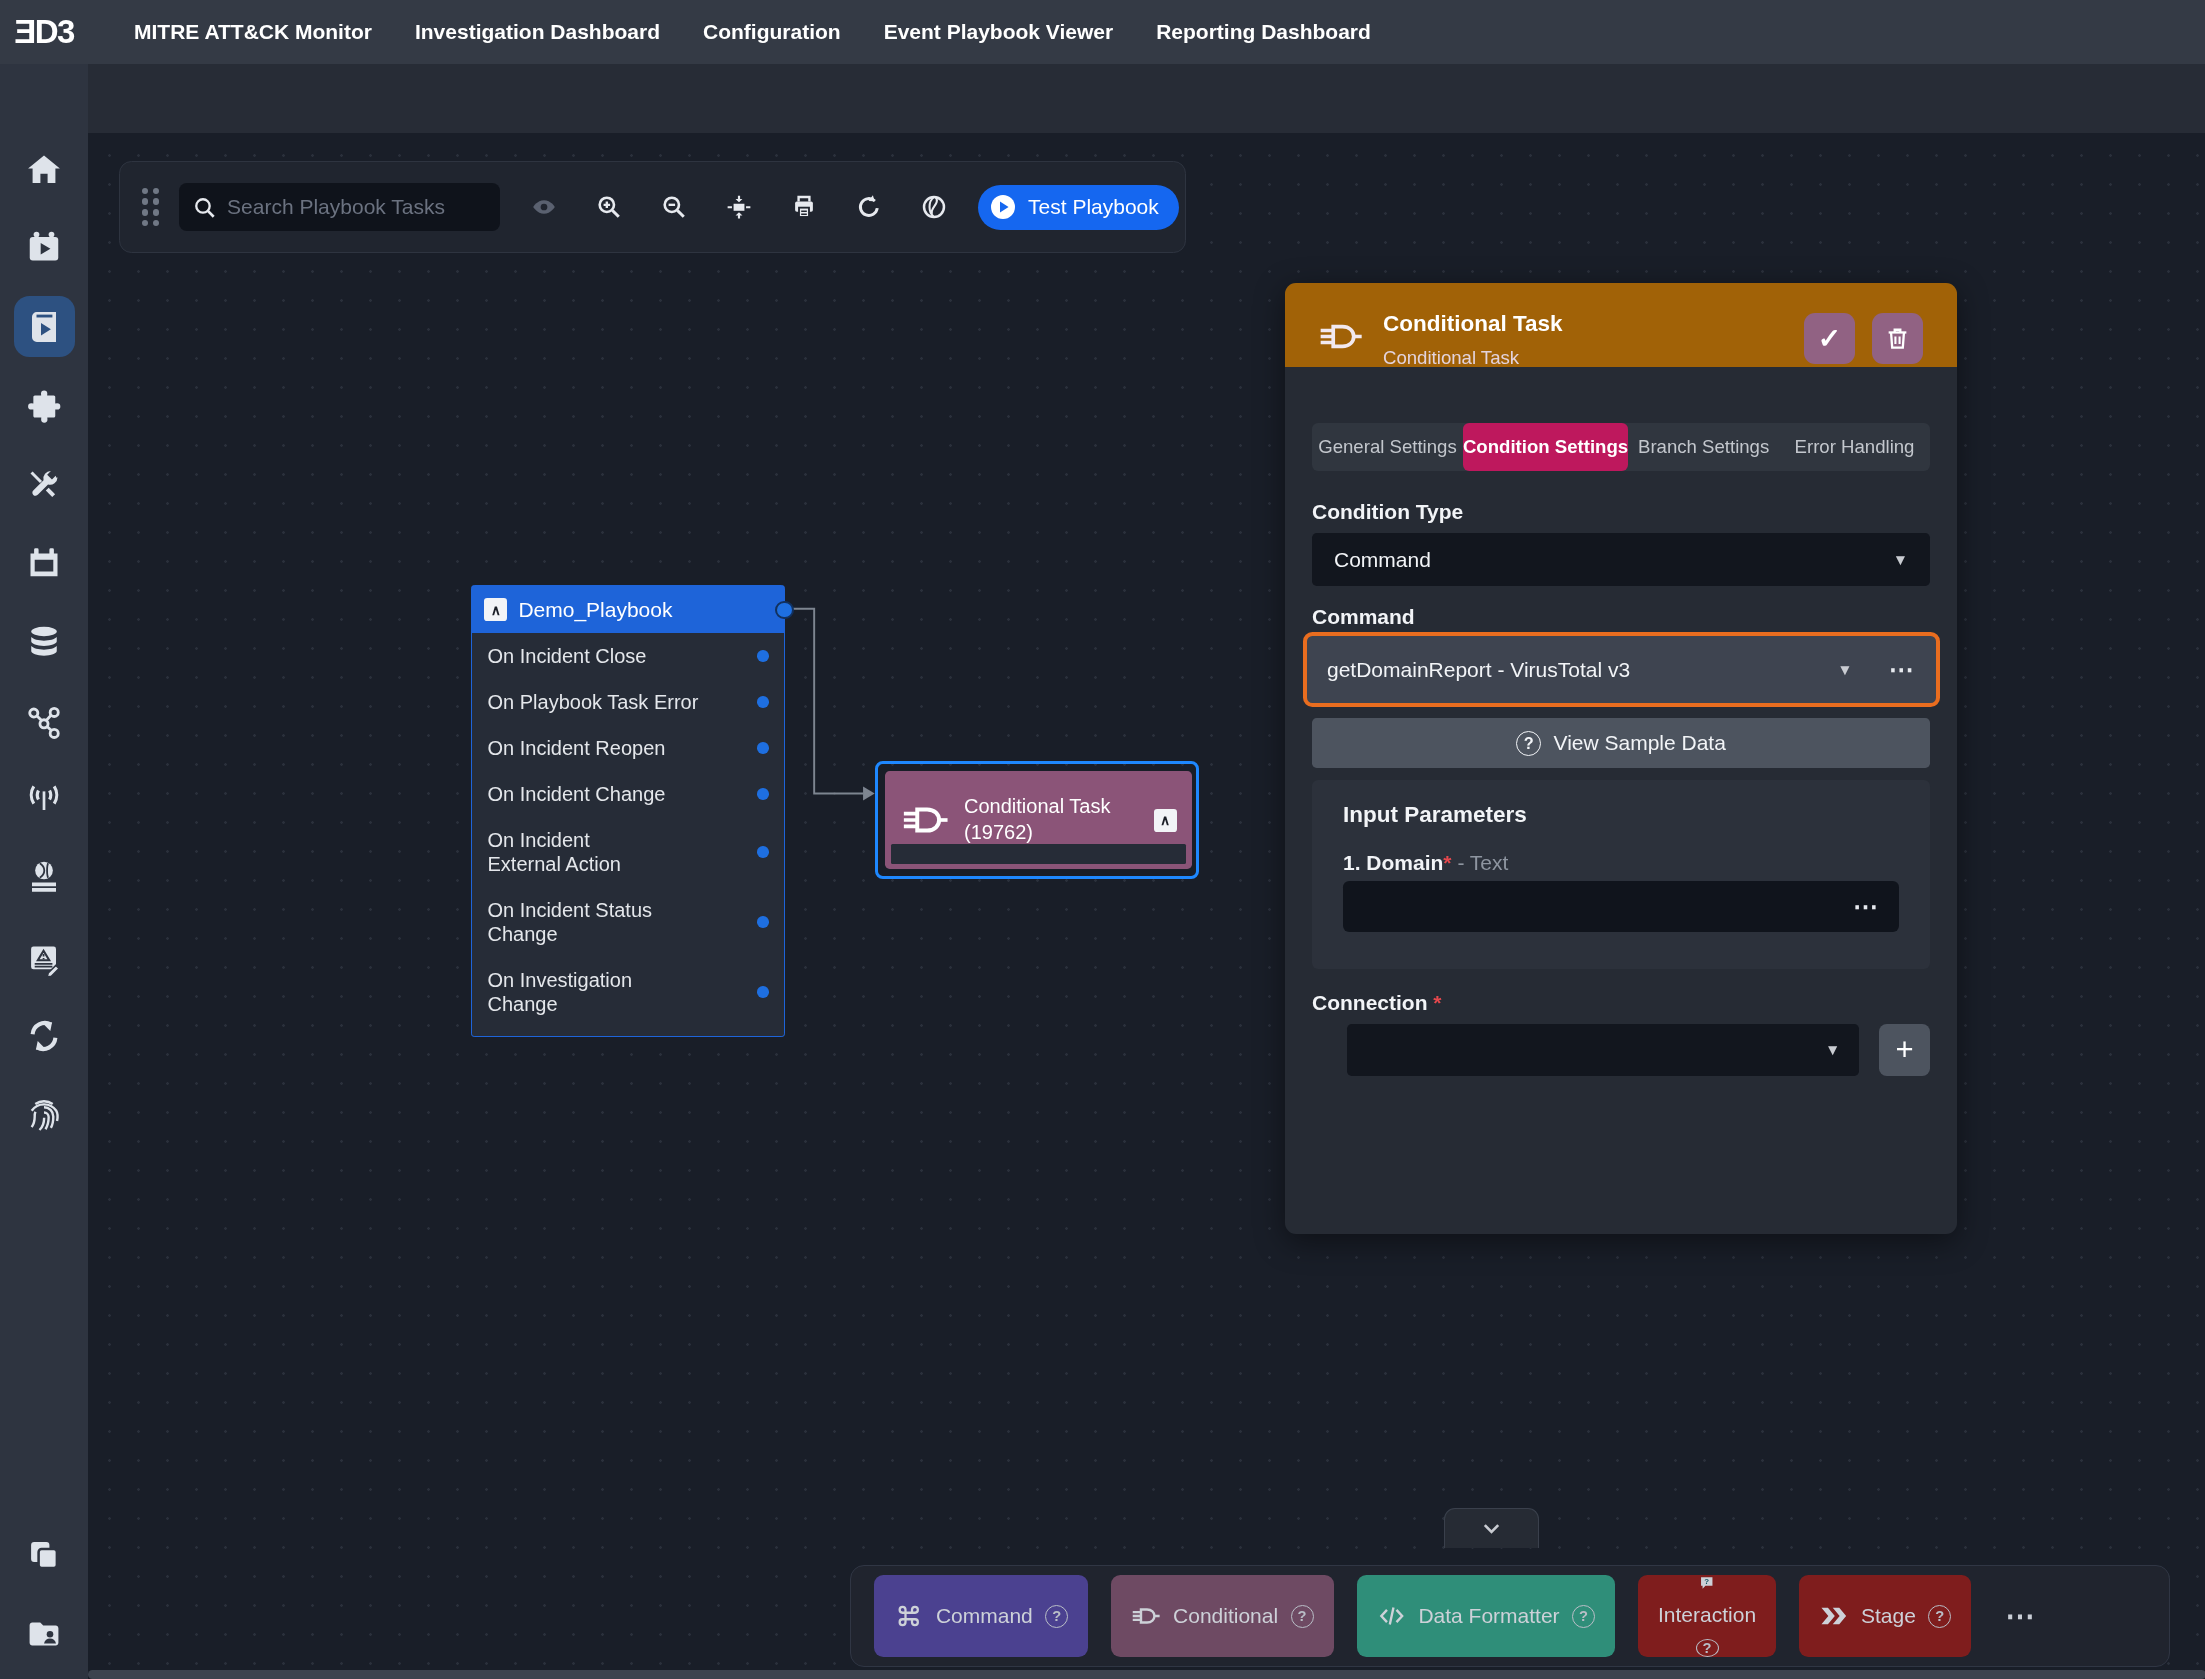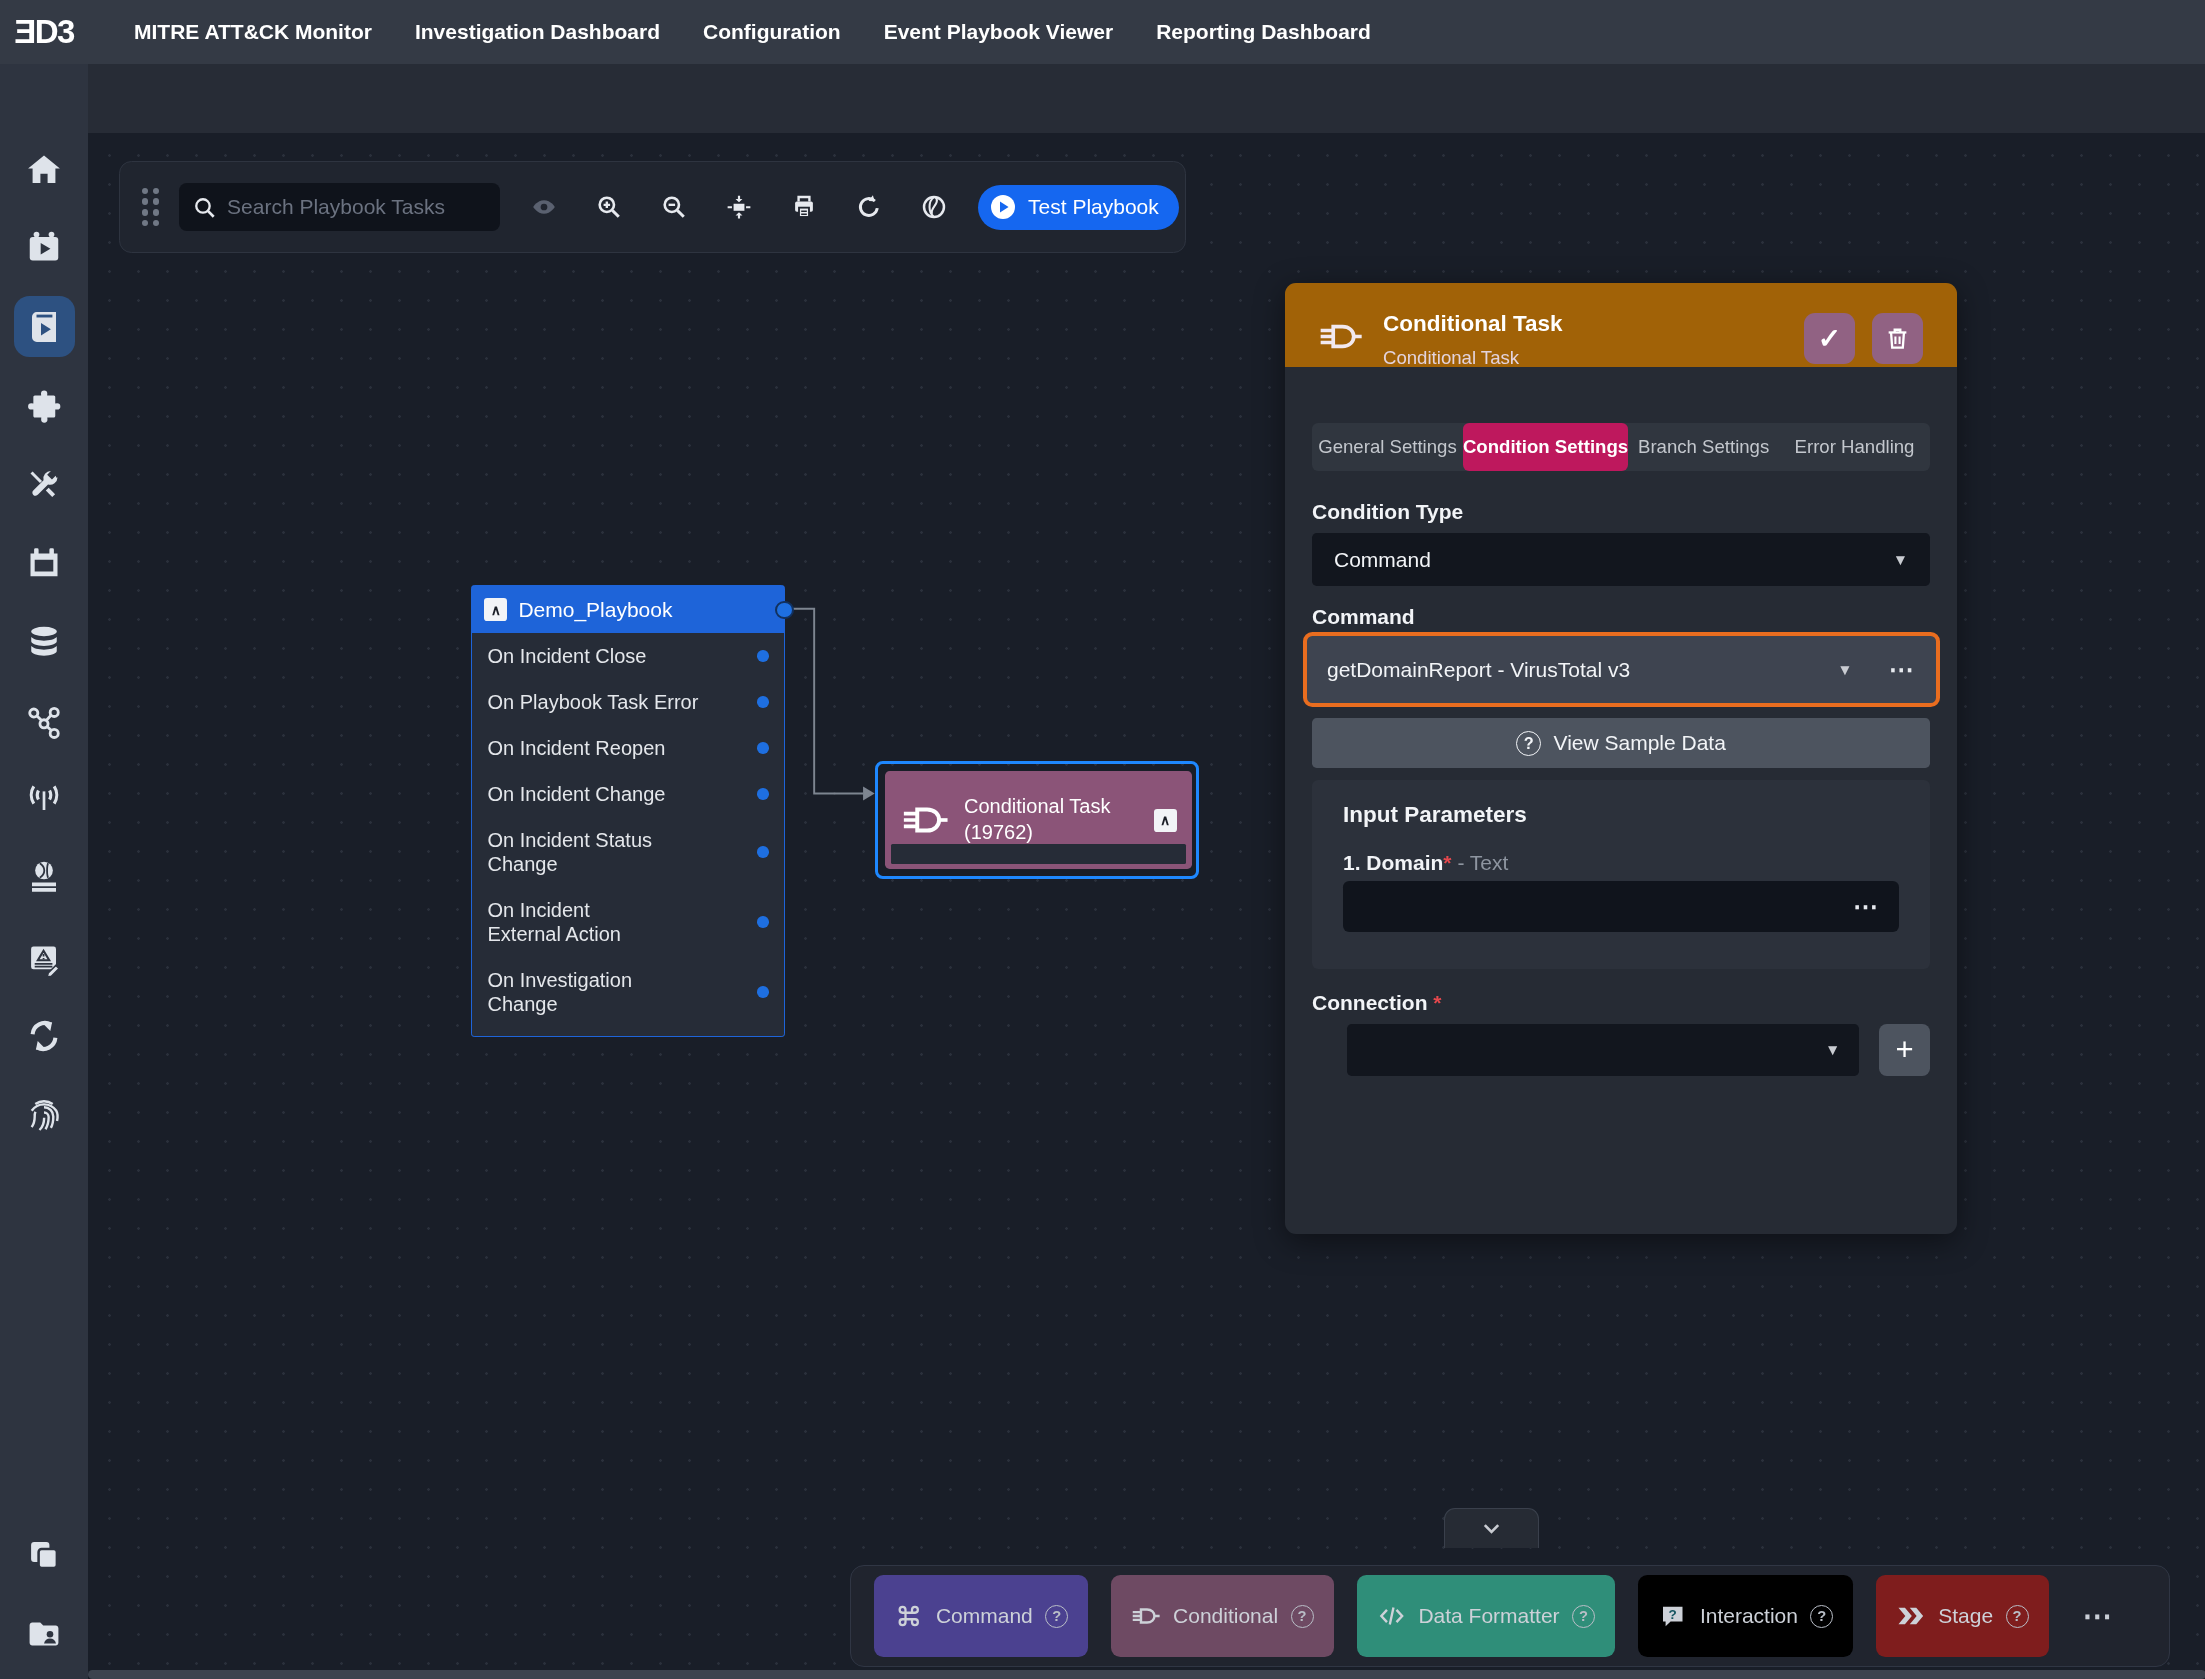--- a/index.html
+++ b/index.html
@@ -502,25 +502,25 @@
     </div>
     <div class="trigrow">
       <span class="lbl">On Incident Reopen</span>
         <span class="dot"></span>
     </div>
     <div class="trigrow">
       <span class="lbl">On Incident Change</span>
         <span class="dot"></span>
     </div>
     <div class="trigrow">
+      <span class="lbl" style="width:179px">On Incident External Action</span>
+        <span class="dot"></span>
+    </div>
+    <div class="trigrow">
       <span class="lbl" style="width:179px">On Incident Status Change</span>
-        <span class="dot"></span>
-    </div>
-    <div class="trigrow">
-      <span class="lbl" style="width:179px">On Incident External Action</span>
         <span class="dot"></span>
     </div>
     <div class="trigrow" style="padding-bottom:20px">
       <span class="lbl" style="width:179px">On Investigation Change</span>
         <span class="dot"></span>
     </div>
   </div>
 
   <div class="selbox">
     <div class="condnode">
@@ -622,21 +622,21 @@
       <span>Conditional</span>
       <span class="helpc">?</span>
     </div>
     <div class="bbtn" style="background-color: rgb(47, 142, 121);">
       <svg viewBox="0 0 38 34" width="29.5" height="26">
           <use href="#code"></use>
         </svg>
       <span>Data Formatter</span>
       <span class="helpc">?</span>
     </div>
-    <div class="bbtn" style="background-color: #000000;">
+    <div class="bbtn" style="background-color: #7f1d1d; flex-direction: column;">
       <svg viewBox="0 0 38 34" width="29.5" height="26">
           <use href="#bubbleq"></use>
         </svg>
       <span>Interaction</span>
       <span class="helpc">?</span>
     </div>
     <div class="bbtn" style="background-color: #7f1d1d;">
       <svg viewBox="0 0 30 24">
           <use href="#stagechev"></use>
         </svg>

